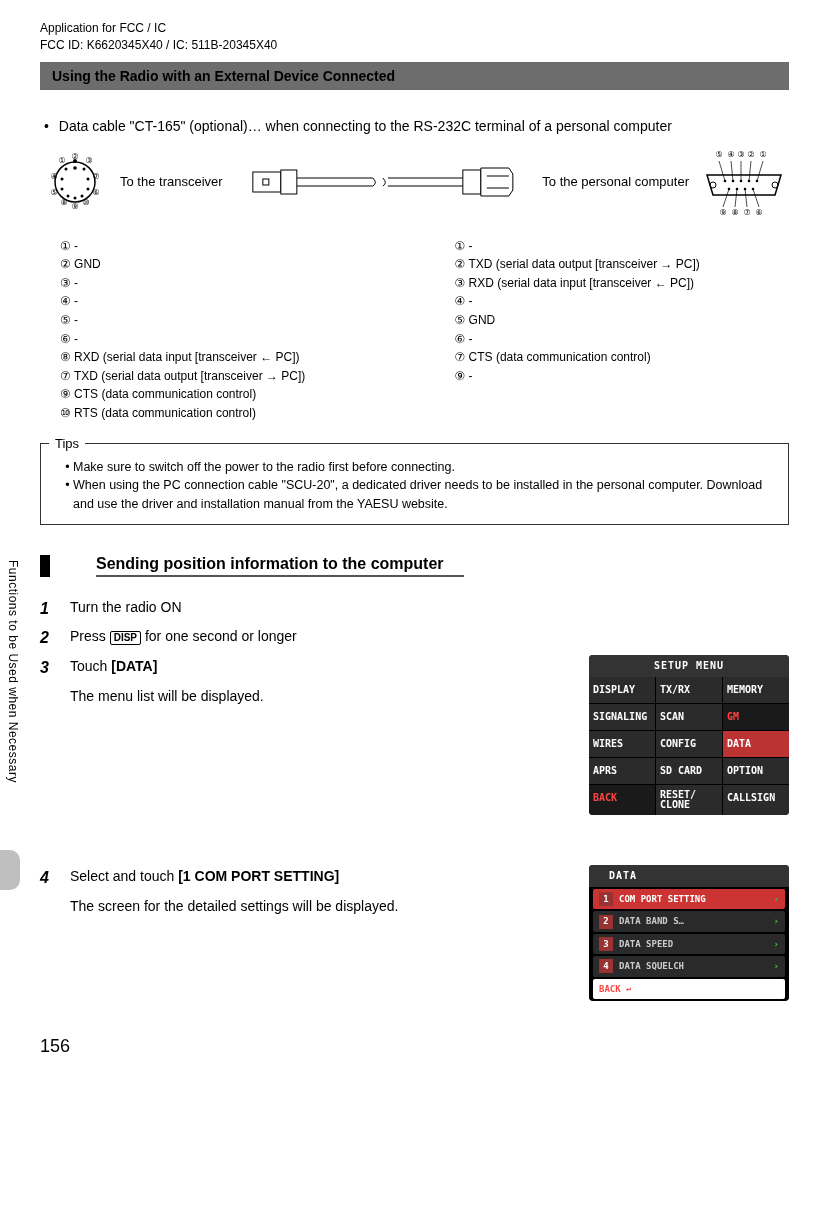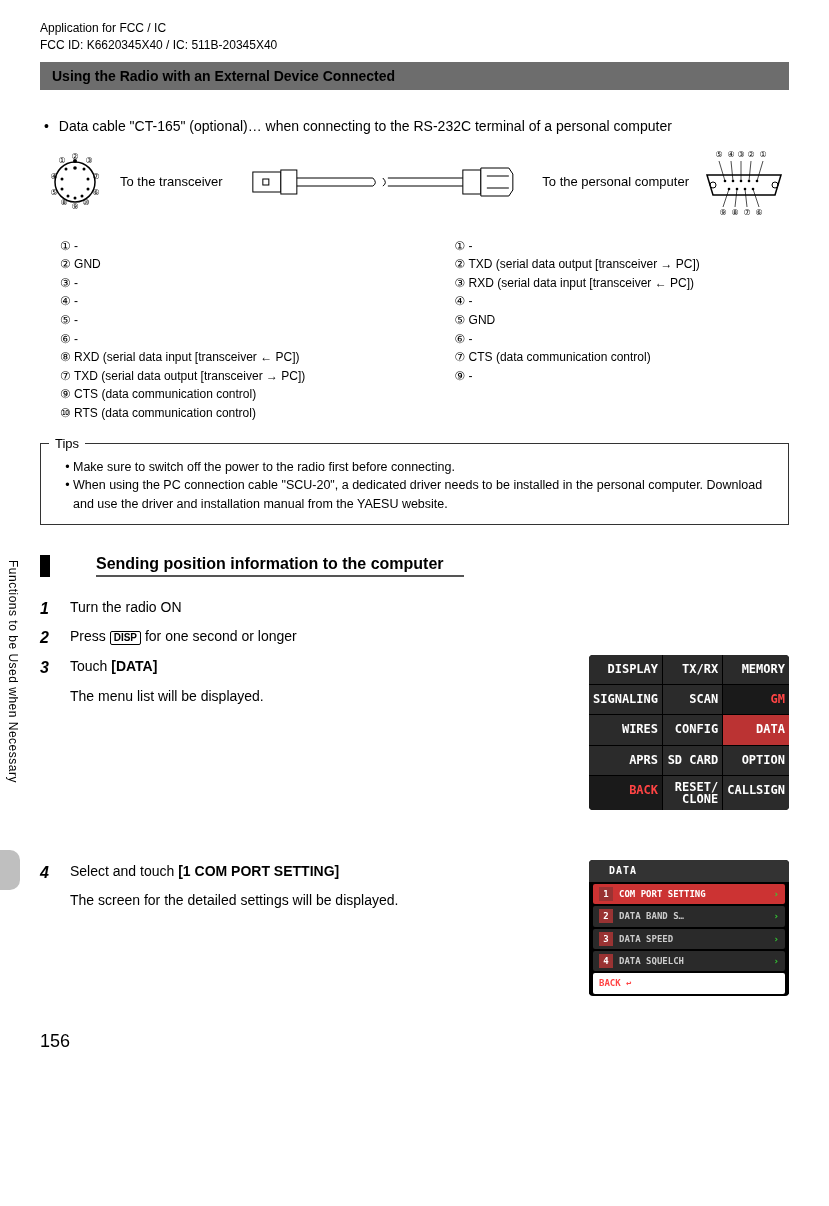--- a/index.html
+++ b/index.html
@@ -166,23 +166,23 @@
     color:#fff;
   }
   .grid3 {
     display:grid;
     grid-template-columns:1fr 1fr 1fr;
     gap:1px;
   }
   .cell {
     background:#2b2b2b;
     padding:5px 4px;
-    font-size:12px;
+    font-size:10px;
     font-weight:bold;
-    text-align:right;
+    text-align:left;
     color:#fff;
     white-space:nowrap;
   }
   .cell.orange { background:#b33; color:#fff; }
   .cell.red { color:#f44; background:#1a1a1a; }
   .data-list {
     background:#000;
   }
   .data-list .row {
     display:flex;
@@ -363,20 +363,21 @@
   </div>
   <div class="step-row">
     <div class="step-num">2</div>
     <div class="step-body">
       <span>Press </span><span class="disp-key">DISP</span><span> for one second or longer</span>
     </div>
   </div>
 
   <div class="step-block clearfix">
     <div class="screen">
+      <div class="title-row">SETUP MENU</div>
       <div class="grid3">
         <div class="cell">DISPLAY</div>
         <div class="cell">TX/RX</div>
         <div class="cell">MEMORY</div>
         <div class="cell">SIGNALING</div>
         <div class="cell">SCAN</div>
         <div class="cell red">GM</div>
         <div class="cell">WIRES</div>
         <div class="cell">CONFIG</div>
         <div class="cell orange">DATA</div>

